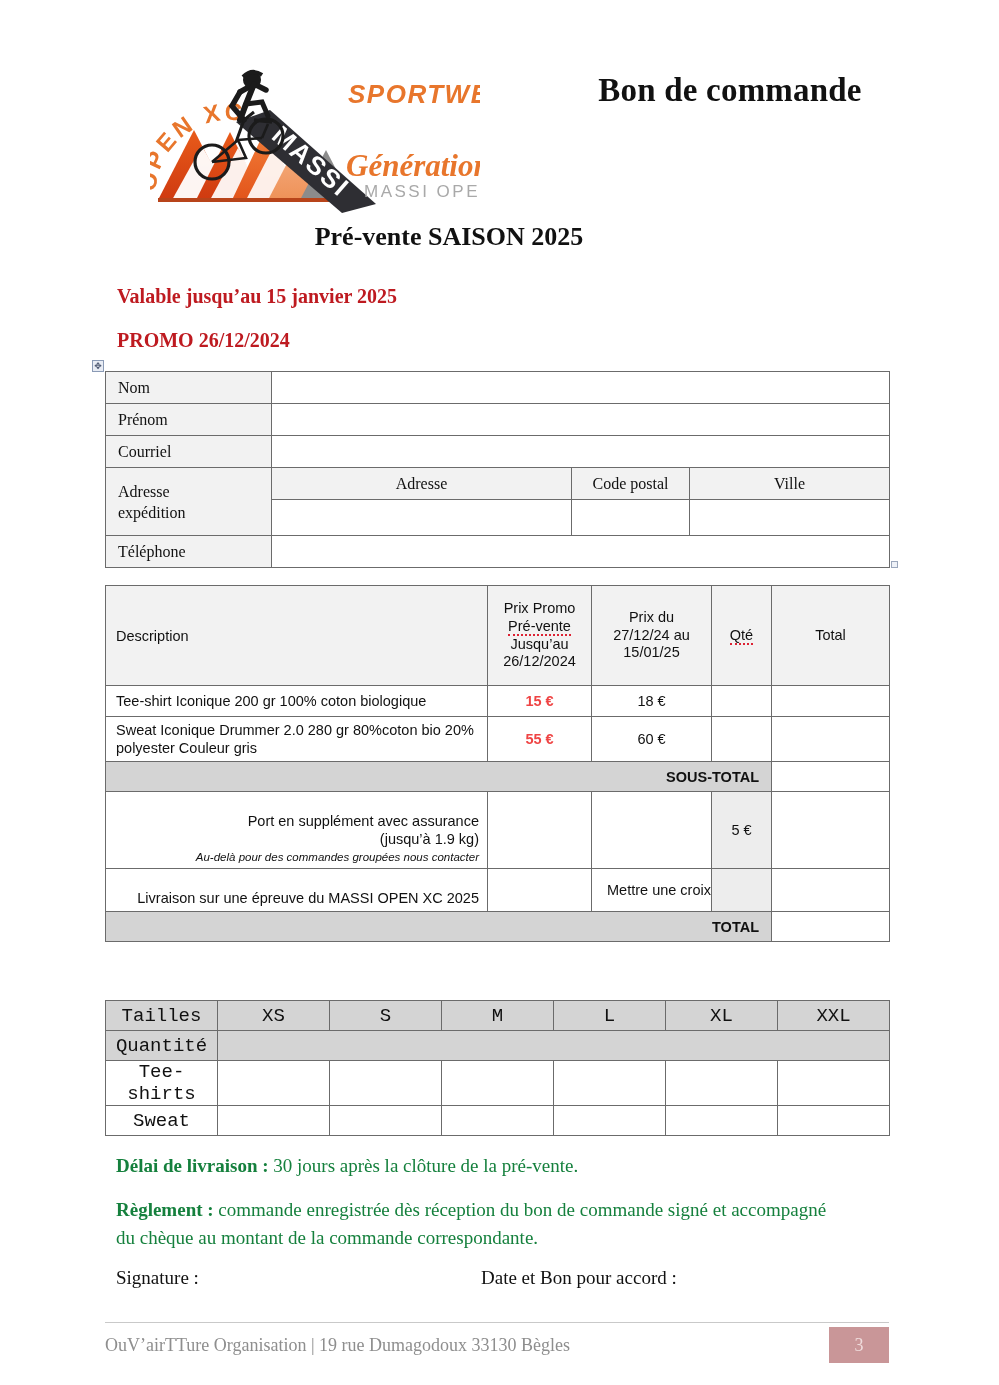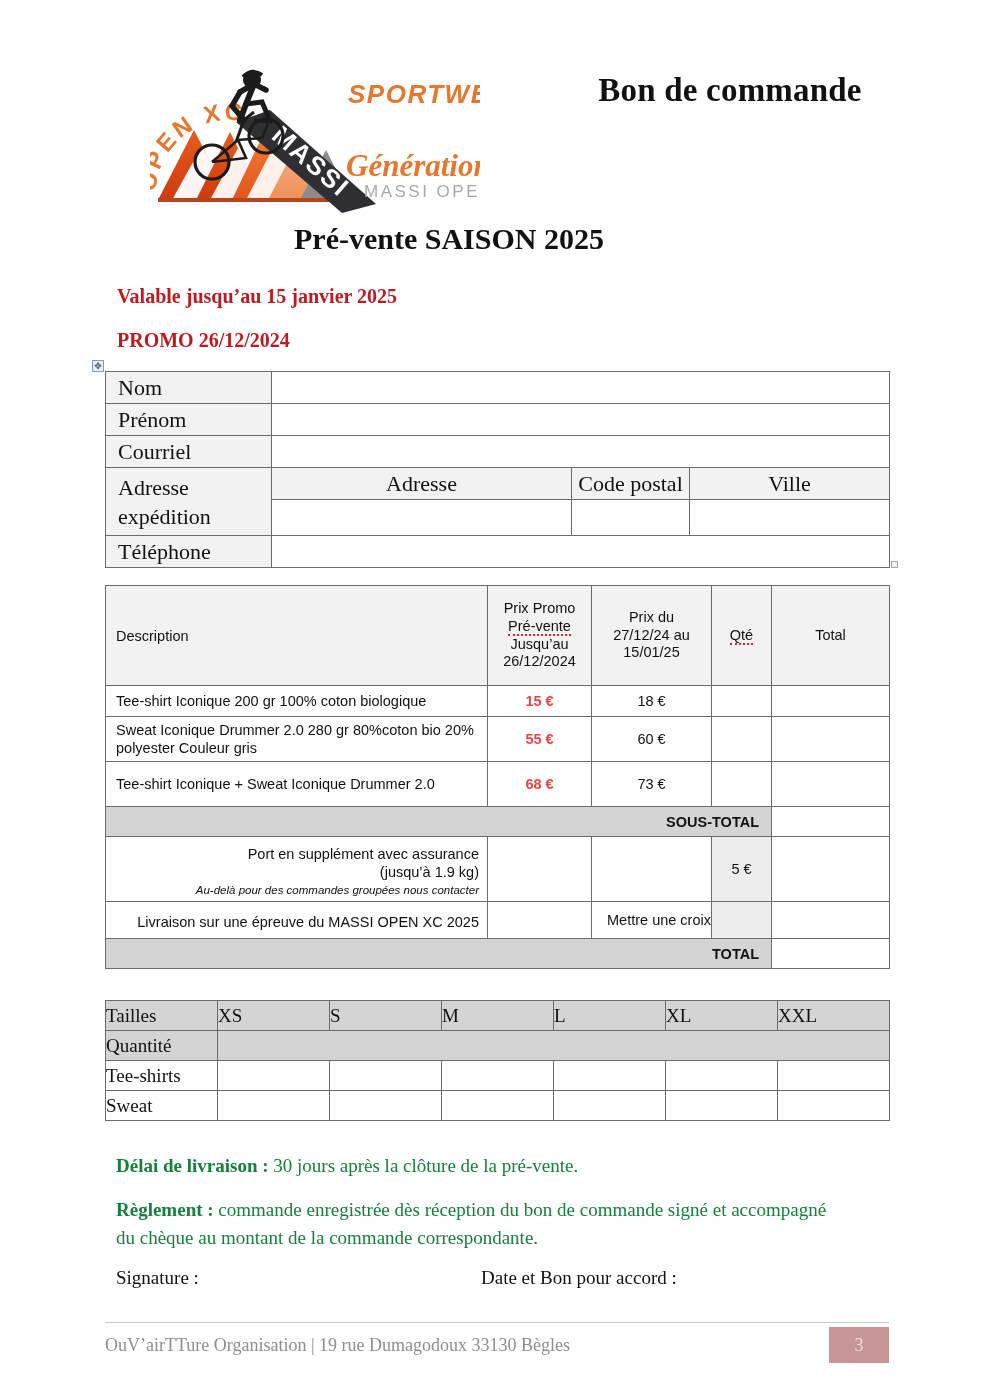--- a/index.html
+++ b/index.html
@@ -24,21 +24,21 @@
     text-align:center;
     font-family:"Liberation Serif", serif;
     font-weight:bold; font-size:33px; letter-spacing:0.2px;
     color:#111;
   }
 
   .subtitle {
     position:absolute; left:0; top:222px; width:898px;
     text-align:center;
     font-family:"Liberation Serif", serif;
-    font-weight:bold; font-size:30px;
+    font-weight:bold; font-size:26px;
     color:#111;
   }
 
   .red-line {
     position:absolute; left:117px;
     font-family:"Liberation Serif", serif;
     font-weight:bold; font-size:20px;
     color:#BE1A20;
     white-space:nowrap;
   }
@@ -56,21 +56,21 @@
     position:absolute; left:891px; top:561px;
     width:7px; height:7px;
     border:1px solid #9aa6bb; background:#eef1f7;
   }
   table { border-collapse:collapse; table-layout:fixed; }
   td, th { border:1px solid #6b6b6b; padding:0; vertical-align:middle; background:#ffffff; }
 
   
   #contact-table { position:absolute; left:105px; top:371px; width:784px; }
   #contact-table table { width:784px; }
-  #contact-table td { height:32px; font-size:22px; font-family:"Liberation Serif", serif; }
+  #contact-table td { height:32px; font-size:16px; font-family:"Liberation Serif", serif; }
   .lbl-cell {
     background:#F2F2F2; padding-left:12px; width:166px;
     font-size:19px;
   }
   .subhdr { background:#F2F2F2; text-align:center; font-size:15px; height:26px; }
   .blank { background:#ffffff; }
 
   
   #product-table { position:absolute; left:105px; top:585px; width:784px; }
   #product-table table { width:784px; }
@@ -82,36 +82,36 @@
   .ph-desc { background:#F2F2F2; text-align:left; padding-left:10px; }
   .prod-desc { text-align:left; padding:4px 12px 4px 10px; line-height:1.25; font-size:14.5px; }
   .price-promo { text-align:center; color:#ef4444; font-weight:bold; font-size:16px; }
   .price-std { text-align:center; font-size:16px; }
   .sq { border-bottom:2px dotted #d23; }
 
   .totrow { background:#D4D4D4; text-align:right; padding-right:12px;
             font-family:"Liberation Serif", serif; font-weight:bold; font-size:20px; height:30px;margin-top:36px; }
   .ship-label {
     font-family:"Liberation Sans", sans-serif;
-    text-align:right; padding:8px 8px 4px 6px; line-height:1.25; font-size:16px;
+    text-align:right; padding:20px 8px 4px 6px; line-height:1.25; font-size:16px;
   }
   .ship-note { font-size:11.5px; font-style:italic; line-height:1.2; display:block; margin-top:2px; }
   .grayc { background:#EDEDED; }
   .fee { background:#EDEDED; text-align:center; font-size:20px; font-family:"Liberation Sans", sans-serif; }
   .cross {
     text-align:right; font-weight:normal; font-size:14.5px; line-height:1.25;
     font-family:"Liberation Sans", sans-serif;
   }
 
   
   #sizes-table { position:absolute; left:105px; top:1000px; width:784px; }
   #sizes-table table { width:784px; }
   #sizes-table td {
-    height:30px; 
-    font-family:Liberation Serif, serif; font-size:19px;
+    height:30px; text-align:center;
+    font-family:Liberation Mono, monospace; font-size:19px;
   }
   .sz-hdr { background:#D4D4D4; }
   .sz-qty { background:#D4D4D4; }
   .sz-lbl { background:#ffffff; }
 
   
   .para {
     position:absolute; left:116px; width:730px;
     font-family:"Liberation Serif", serif; font-size:19px; line-height:1.45; color:#15803d;
   }
@@ -294,27 +294,20 @@
       </tr>
 
       <tr>
         <td class="prod-desc" style="height:45px">Sweat Iconique Drummer 2.0 280 gr 80%coton bio 20% polyester Couleur gris</td>
         <td class="price-promo">55 €</td>
         <td class="price-std">60 €</td>
         <td></td>
         <td></td>
       </tr>
 
-      <tr>
-        <td class="prod-desc" style="height:45px">Tee-shirt Iconique + Sweat Iconique Drummer 2.0</td>
-        <td class="price-promo">68 €</td>
-        <td class="price-std">73 €</td>
-        <td></td>
-        <td></td>
-      </tr>
 
       <tr>
         <td class="totrow" colspan="4">SOUS-TOTAL</td>
         <td></td>
       </tr>
 
       <tr>
         <td class="ship-label" style="height:62px">
           <span>Port en supplément avec assurance</span><br>
           <span>(jusqu’à 1.9 kg)</span>

